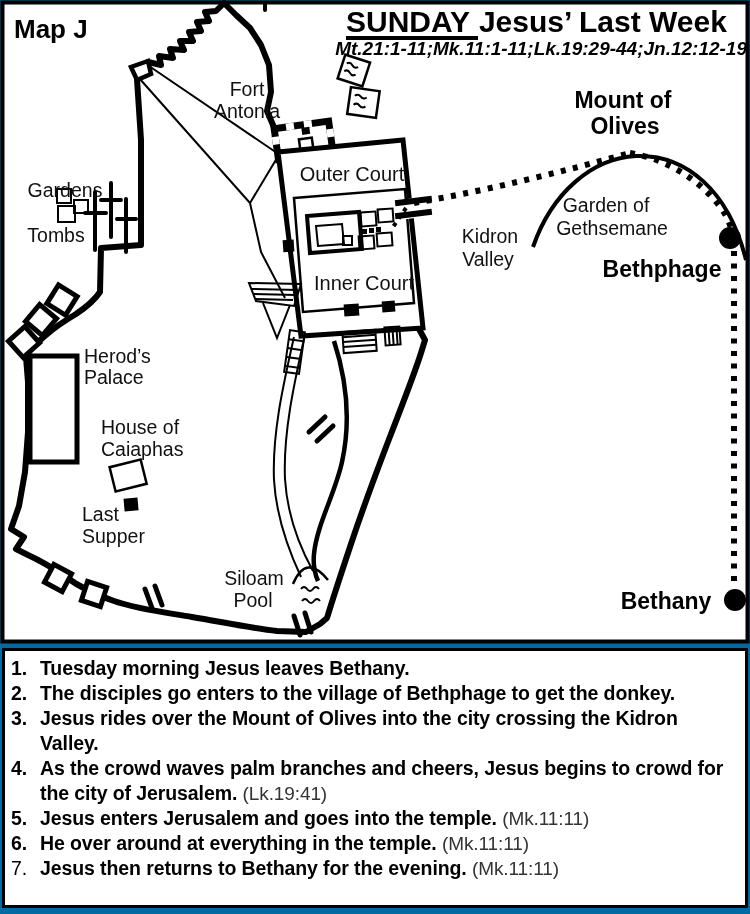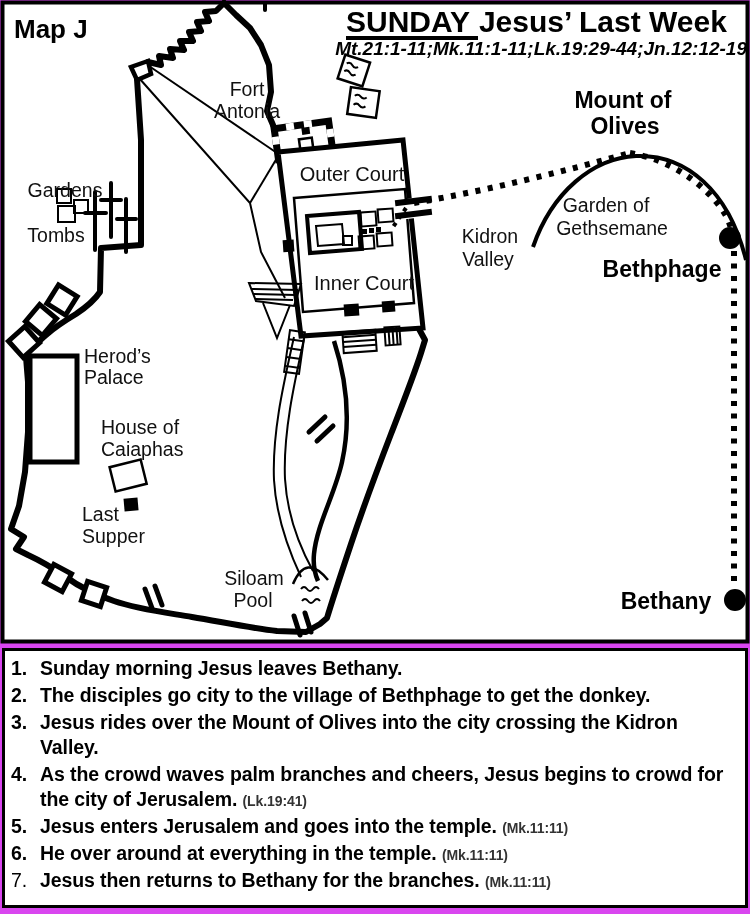--- a/index.html
+++ b/index.html
@@ -1,26 +1,26 @@
 <!DOCTYPE html>
 <html><head>
 <meta charset="utf-8">
 <style>
   html,body{margin:0;padding:0;background:#fff;}
-  .page{position:relative;width:750px;height:914px;background:#d946ef;overflow:hidden;
+  .page{position:relative;width:750px;height:914px;background:#0369a1;overflow:hidden;
         font-family:"Liberation Sans",sans-serif;color:#000;}
   .map-svg{position:absolute;left:0;top:0;}
   .list-frame{position:absolute;left:2px;top:648px;width:746px;height:260px;
               border:3px solid #000;box-sizing:border-box;background:#fff;
               padding:5px 4px 0 6px;}
   .event-row{display:flex;align-items:flex-start;}
   .event-num{flex:0 0 29px;font-size:19.5px;font-weight:bold;line-height:25px;}
   .event-num.thin{font-weight:400;}
   .event-body{flex:1;font-size:19.5px;font-weight:bold;line-height:25px;letter-spacing:-0.1px;max-width:700px;}
-  .event-ref{font-weight:700;color:#333;font-size:14px;}
+  .event-ref{font-weight:400;color:#333;font-size:19px;}
 </style>
 </head>
 <body>
 
 <div class="page">
 
 <svg class="map-svg" width="750" height="645" viewBox="0 0 750 645">
 
   <rect x="2.5" y="2.5" width="745" height="639" fill="#fff" stroke="#000" stroke-width="4"></rect>
 
@@ -192,41 +192,41 @@
     <text x="623" y="108" text-anchor="middle"><tspan>Mount of</tspan></text>
     <text x="625" y="134" text-anchor="middle"><tspan>Olives</tspan></text>
     <text x="662" y="277" text-anchor="middle"><tspan>Bethphage</tspan></text>
     <text x="666" y="609" text-anchor="middle"><tspan>Bethany</tspan></text>
   </g>
 </svg>
 
 <div class="list-frame">
   <div class="event-row">
     <span class="event-num">1.</span>
-    <span class="event-body"><span>Sunday morning Jesus leaves Bethany.</span> <span class="event-ref"></span></span>
+    <span class="event-body"><span>Tuesday morning Jesus leaves Bethany.</span> <span class="event-ref"></span></span>
   </div>
   <div class="event-row">
     <span class="event-num">2.</span>
-    <span class="event-body"><span>The disciples go city to the village of Bethphage to get the donkey.</span> <span class="event-ref"></span></span>
+    <span class="event-body"><span>The disciples go enters to the village of Bethphage to get the donkey.</span> <span class="event-ref"></span></span>
   </div>
   <div class="event-row">
     <span class="event-num">3.</span>
     <span class="event-body"><span>Jesus rides over the Mount of Olives into the city crossing the Kidron Valley.</span> <span class="event-ref"></span></span>
   </div>
   <div class="event-row">
     <span class="event-num">4.</span>
     <span class="event-body"><span>As the crowd waves palm branches and cheers, Jesus begins to crowd for the city of Jerusalem.</span> <span class="event-ref">(Lk.19:41)</span></span>
   </div>
   <div class="event-row">
     <span class="event-num">5.</span>
     <span class="event-body"><span>Jesus enters Jerusalem and goes into the temple.</span>&nbsp;<span class="event-ref">(Mk.11:11)</span></span>
   </div>
   <div class="event-row">
     <span class="event-num">6.</span>
     <span class="event-body"><span>He over around at everything in the temple.</span> <span class="event-ref">(Mk.11:11)</span></span>
   </div>
   <div class="event-row">
     <span class="event-num thin">7.</span>
-    <span class="event-body"><span>Jesus then returns to Bethany for the branches.</span> <span class="event-ref">(Mk.11:11)</span></span>
+    <span class="event-body"><span>Jesus then returns to Bethany for the evening.</span> <span class="event-ref">(Mk.11:11)</span></span>
   </div>
 </div>
 
 </div>
 
 </body></html>

